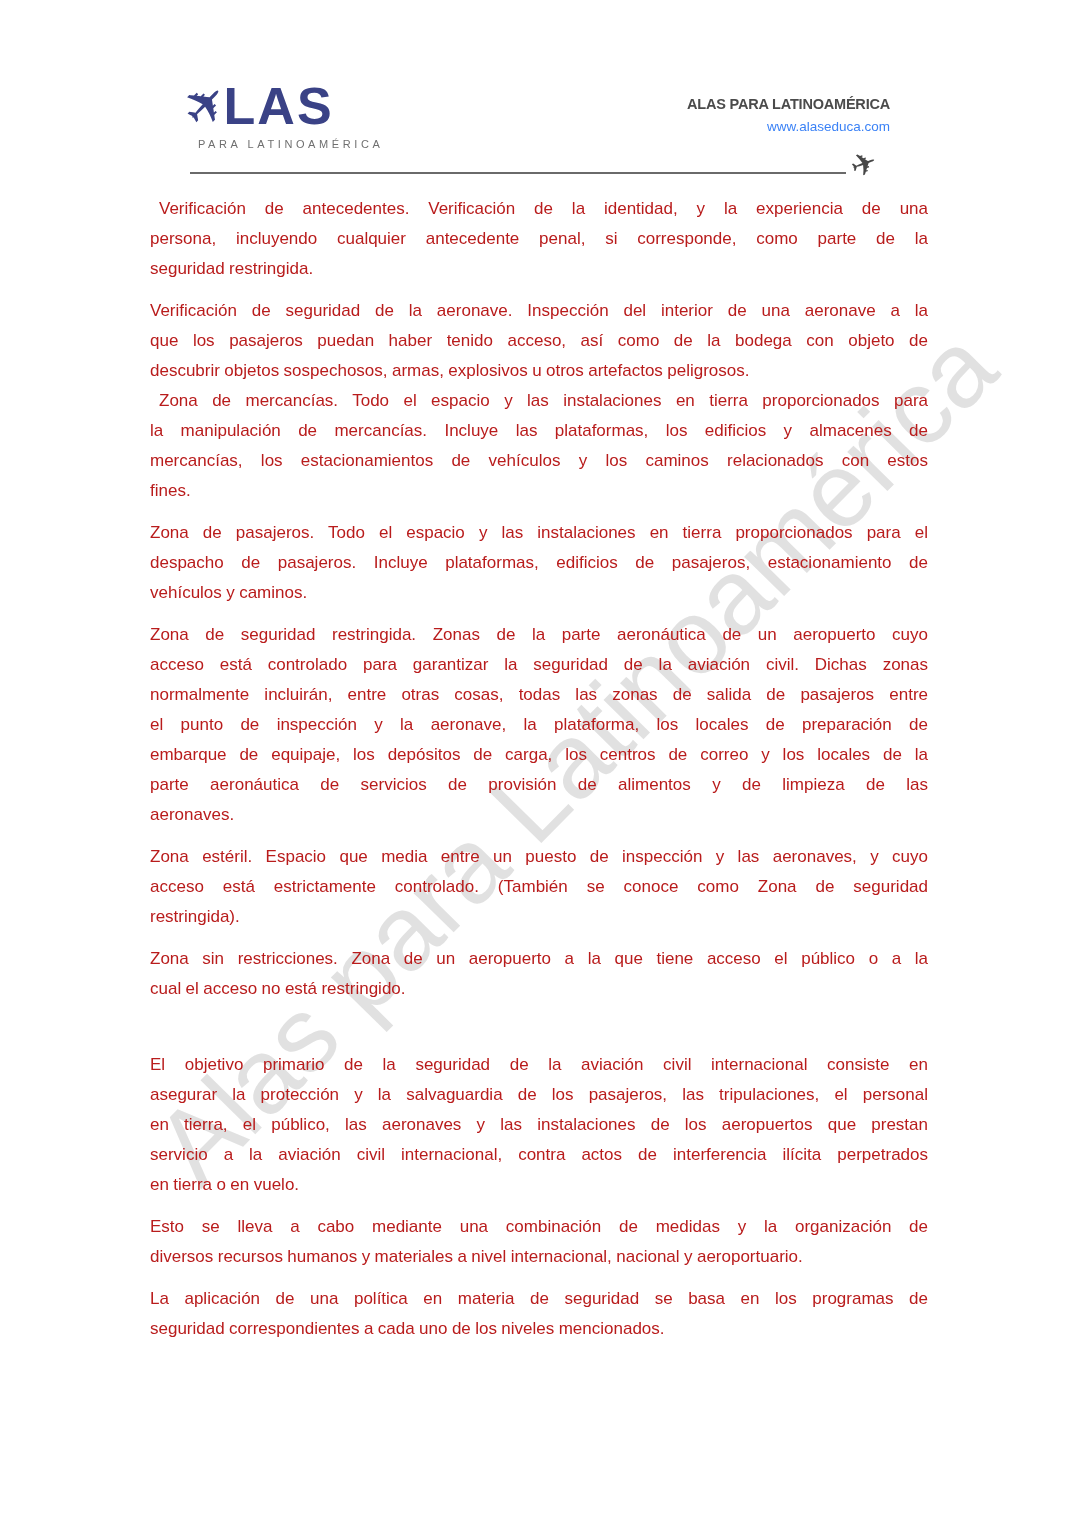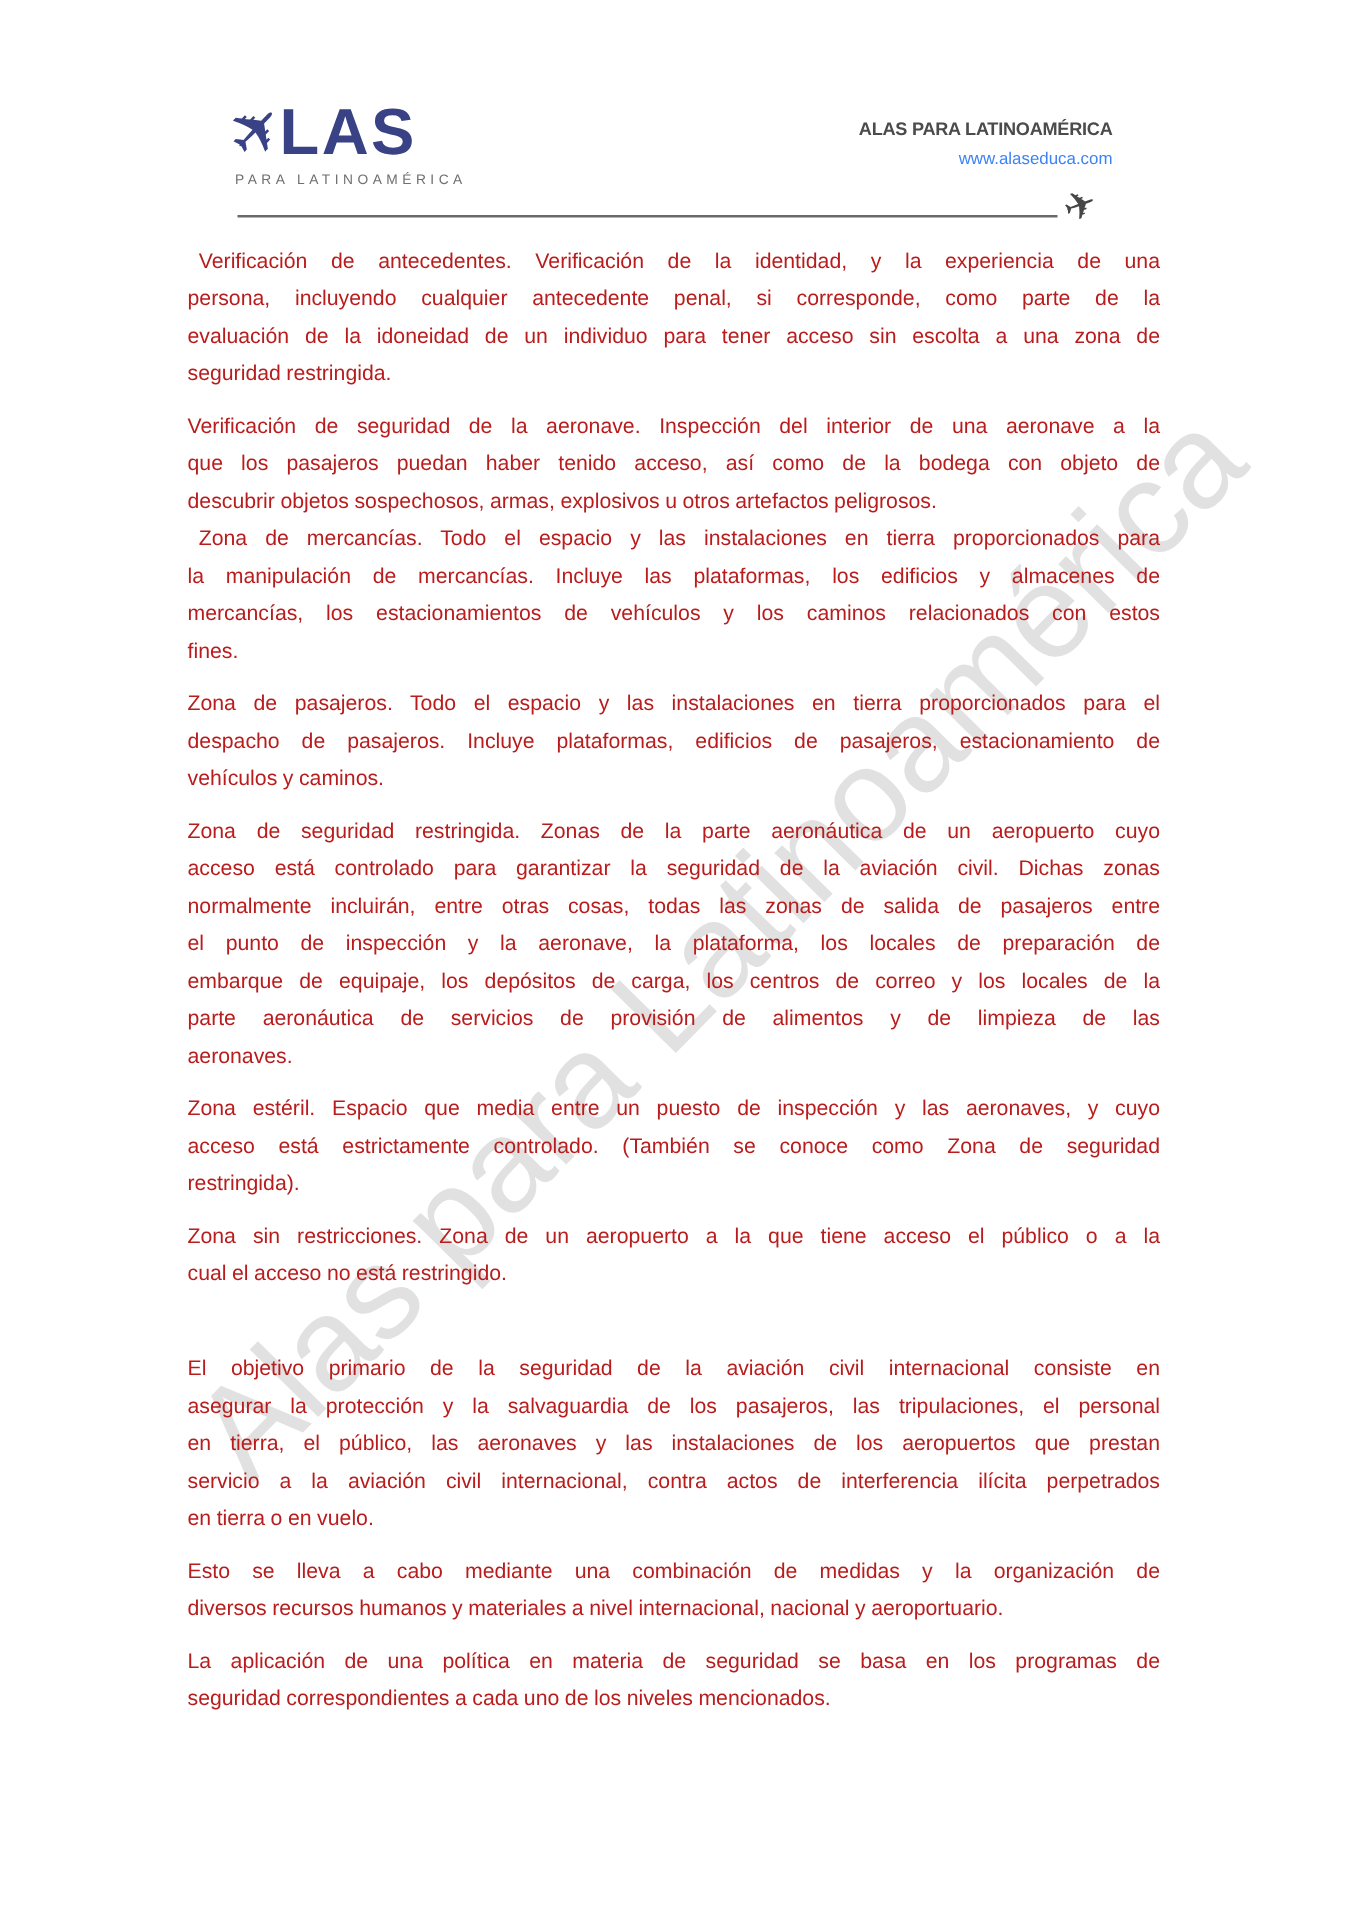--- a/index.html
+++ b/index.html
@@ -40,21 +40,21 @@
     margin-right: -4px;
   }
   .logo-text {
     font-size: 52px;
     line-height: 56px;
     font-weight: 700;
     letter-spacing: 2px;
   }
   .tagline {
     margin-top: 4px;
-    margin-left: 4px;
+    margin-left: 14px;
     font-size: 11px;
     letter-spacing: 3.6px;
     color: #6f6f6f;
     white-space: nowrap;
   }
   .hright { position: absolute; right: 190px; top: 96px; text-align: right; z-index: 2; }
   .htitle {
     font-size: 14.5px;
     font-weight: 700;
     color: #4b4b4b;
@@ -122,21 +122,20 @@
     </div>
 
     <div class="rule"></div>
     <span class="rule-plane">✈</span>
   </header>
 
   <main class="content">
       <div class="para">
         <div class="ln indent">Verificación de antecedentes. Verificación de la identidad, y la experiencia de una</div>
         <div class="ln">persona, incluyendo cualquier antecedente penal, si corresponde, como parte de la</div>
-        <div class="ln">evaluación de la idoneidad de un individuo para tener acceso sin escolta a una zona de</div>
         <div class="ln last">seguridad restringida.</div>
       </div>
       <div class="para tight">
         <div class="ln">Verificación de seguridad de la aeronave. Inspección del interior de una aeronave a la</div>
         <div class="ln">que los pasajeros puedan haber tenido acceso, así como de la bodega con objeto de</div>
         <div class="ln last">descubrir objetos sospechosos, armas, explosivos u otros artefactos peligrosos.</div>
       </div>
       <div class="para">
         <div class="ln indent">Zona de mercancías. Todo el espacio y las instalaciones en tierra proporcionados para</div>
         <div class="ln">la manipulación de mercancías. Incluye las plataformas, los edificios y almacenes de</div>

